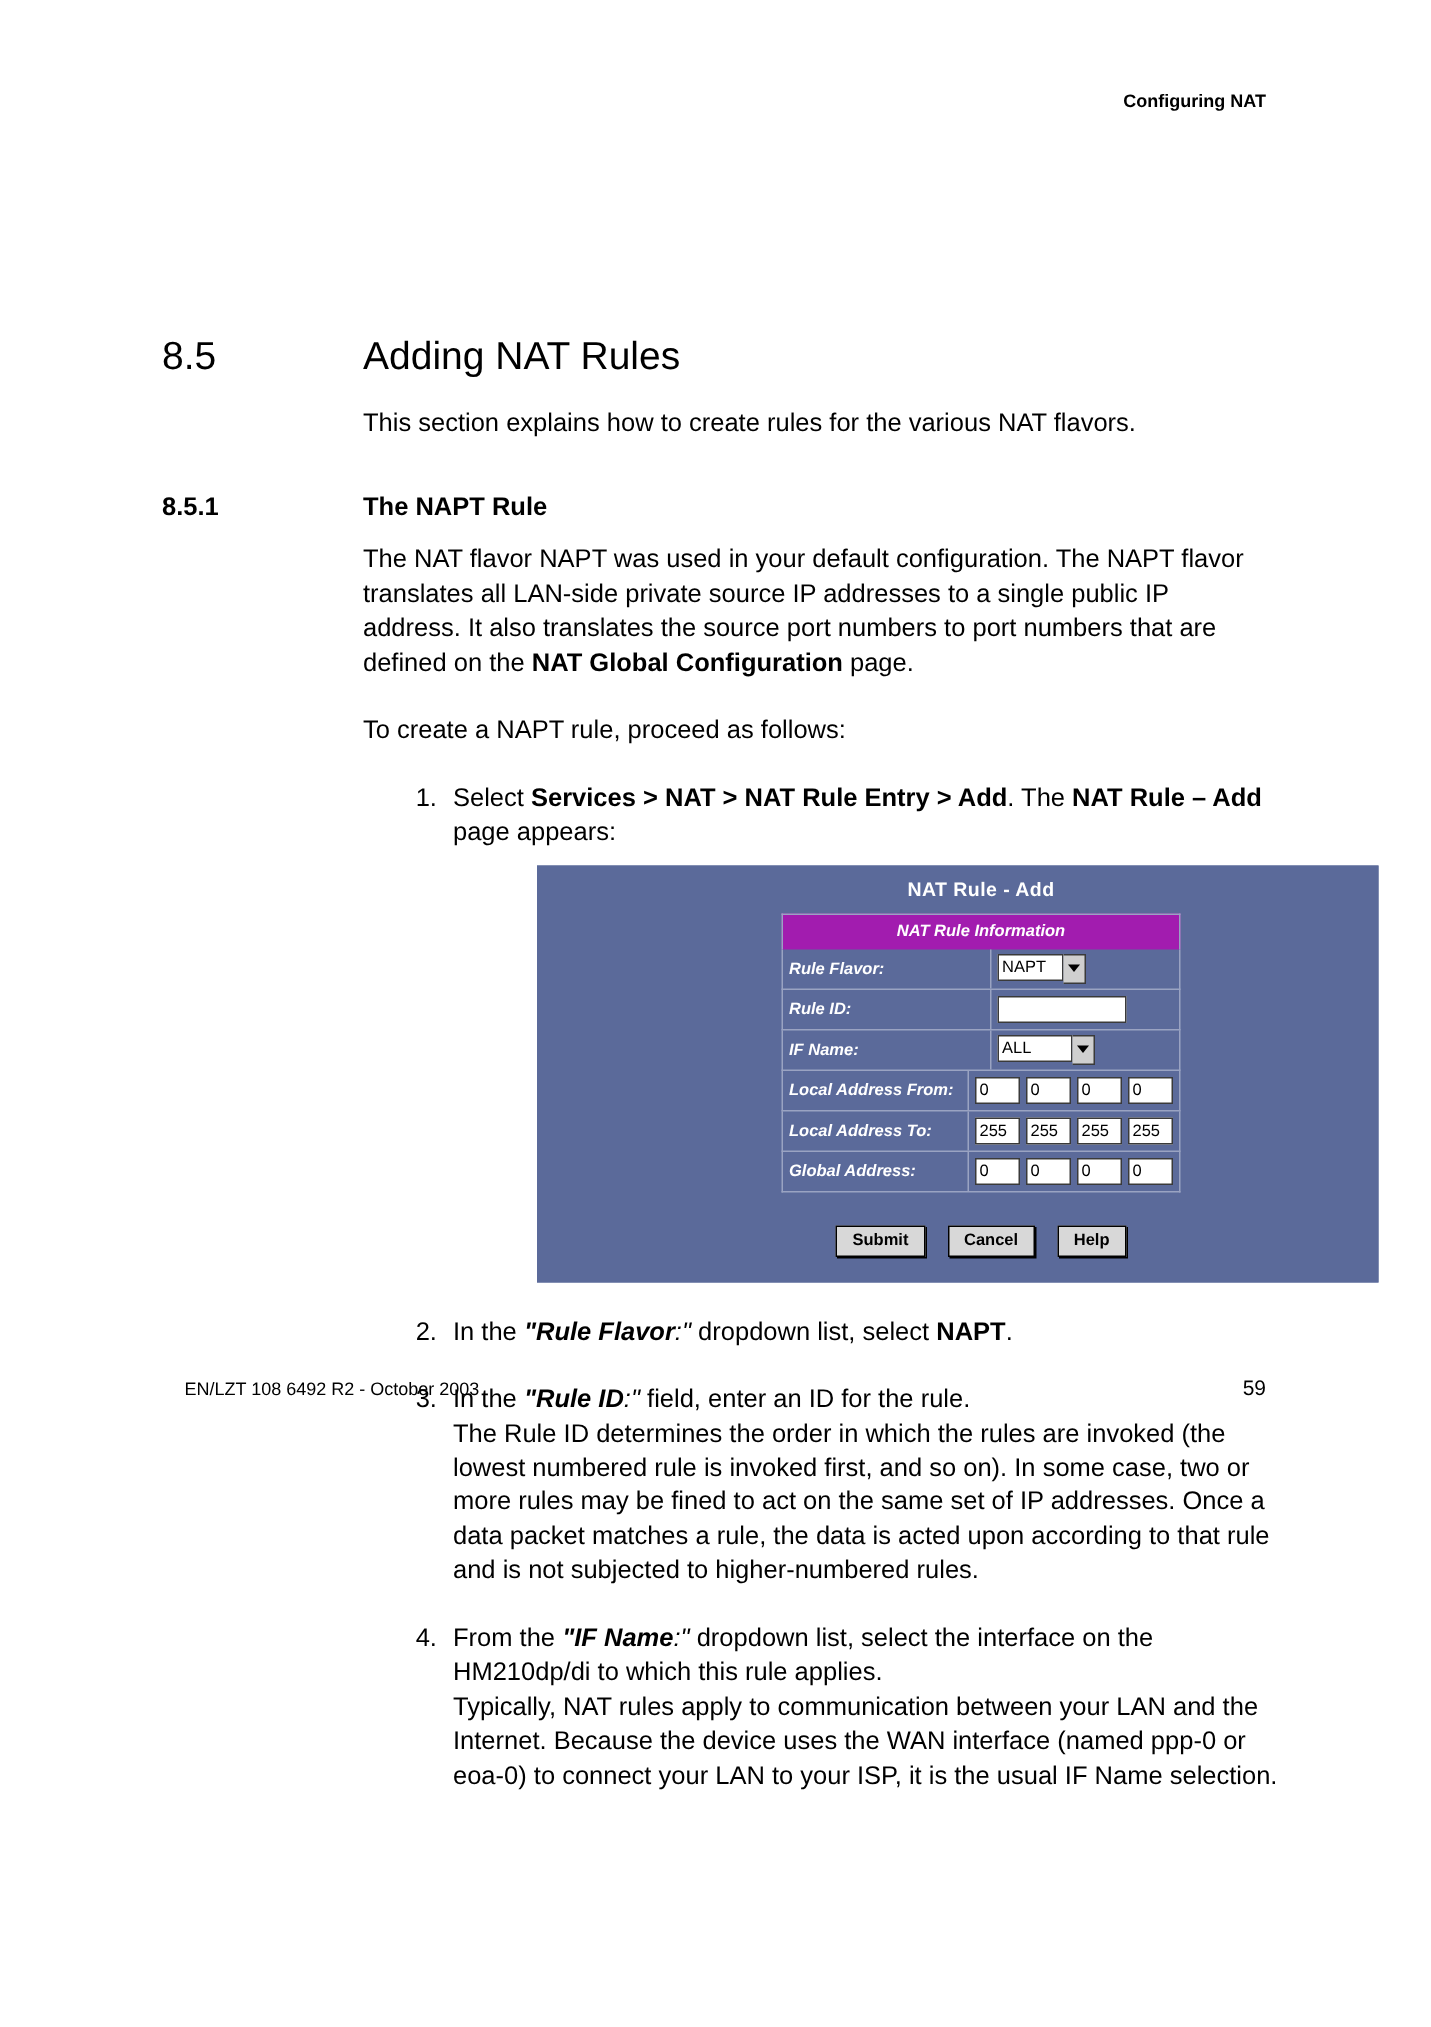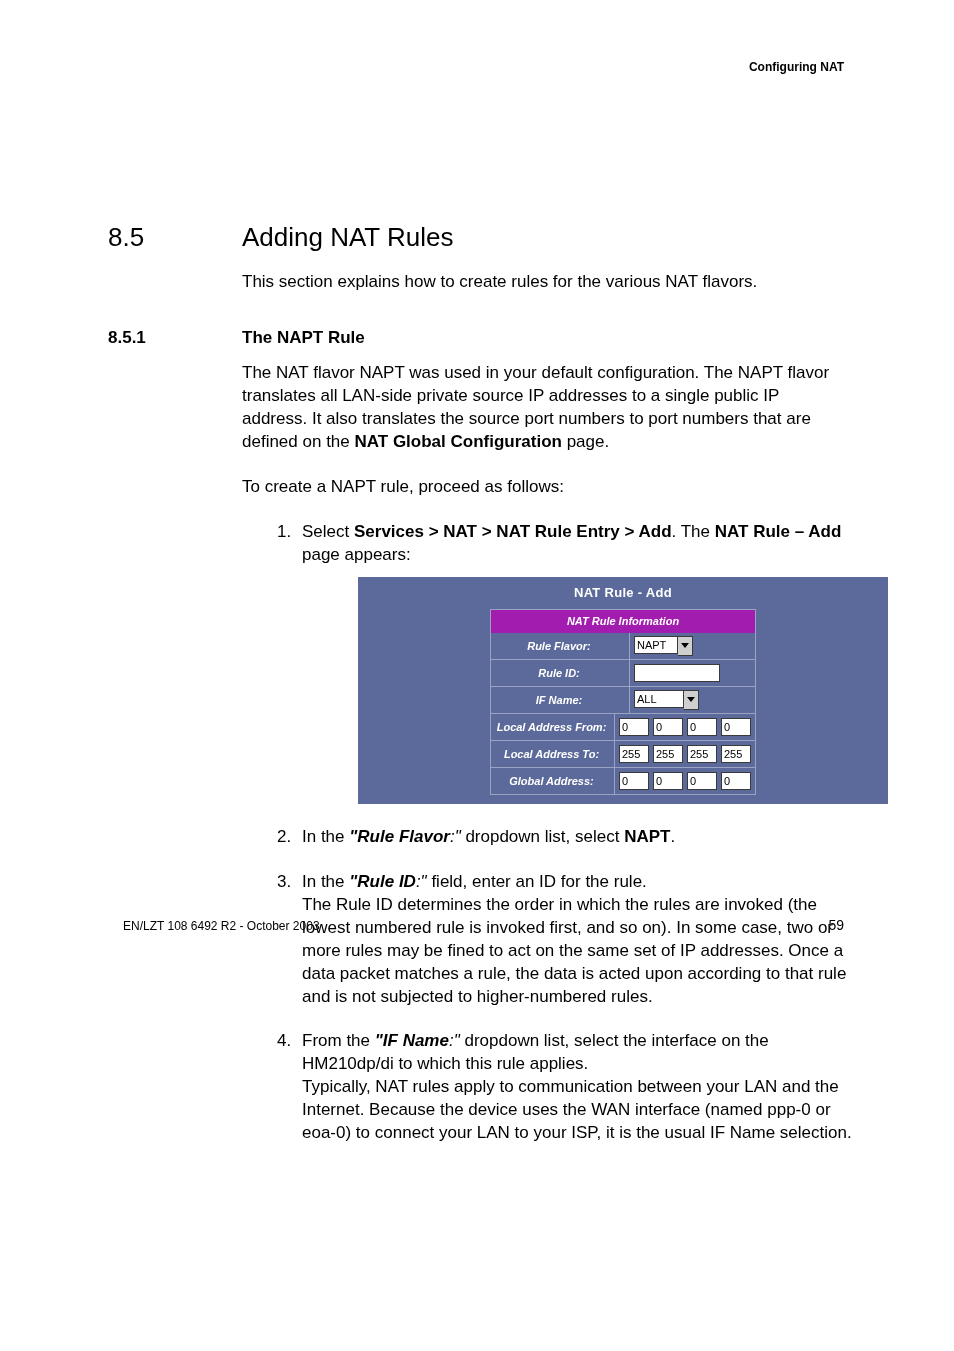--- a/index.html
+++ b/index.html
@@ -82,20 +82,21 @@
 
   
   .shot {
     margin: 10px 0 22px 56px;
     width: 528px;
     border: 1px solid #5b6a9a;
     background: #5b6a9a;
     font-family: Verdana, Arial, sans-serif;
     font-size: 11px;
     color: #fff;
+    padding-left: 31px;
   }
   .shot-title {
     text-align: center;
     padding: 6px 0 8px;
     font-weight: bold;
     letter-spacing: .3px;
     font-size: 13px;
   }
   .shot-inner {
     margin: 0 auto 8px;
@@ -112,21 +113,21 @@
     font-size: 11px;
   }
   .shot-row {
     display: flex;
     border: 1px solid #9aa3c2;
     border-top: none;
   }
   .shot-label {
     width: 128px;
     padding: 4px 6px 4px 4px;
-    text-align: center;
+    text-align: left;
     font-style: italic;
     font-weight: bold;
     border-right: 1px solid #9aa3c2;
     font-size: 11px;
     line-height: 18px;
   }
   .shot-field {
     flex: 1;
     padding: 3px 4px;
     display: flex;
@@ -295,20 +296,25 @@
                 <div class="shot-label">Global Address:</div>
                 <div class="shot-field">
                   <input class="tinput oct" value="0" style="">
                   <input class="tinput oct" value="0" style="">
                   <input class="tinput oct" value="0" style="">
                   <input class="tinput oct" value="0" style="">
                 </div>
               </div>
             </div>
 
+            <div class="shot-buttons">
+              <span class="btn">Submit</span>
+              <span class="btn">Cancel</span>
+              <span class="btn">Help</span>
+            </div>
           </div>
         </li>
 
         <li>
           <span>In the </span><span class="i"><span class="b">"Rule Flavor</span><span>:"</span></span><span> dropdown list, select </span><span class="b">NAPT</span><span>.</span>
         </li>
 
         <li>
           <span>In the </span><span class="i"><span class="b">"Rule ID</span><span>:"</span></span><span> field, enter an ID for the rule.</span><br>
           <span>The Rule ID determines the order in which the rules are invoked (the lowest numbered rule is invoked first, and so on). In some case, two or more rules may be fined to act on the same set of IP addresses. Once a data packet matches a rule, the data is acted upon according to that rule and is not subjected to higher-numbered rules.</span>

